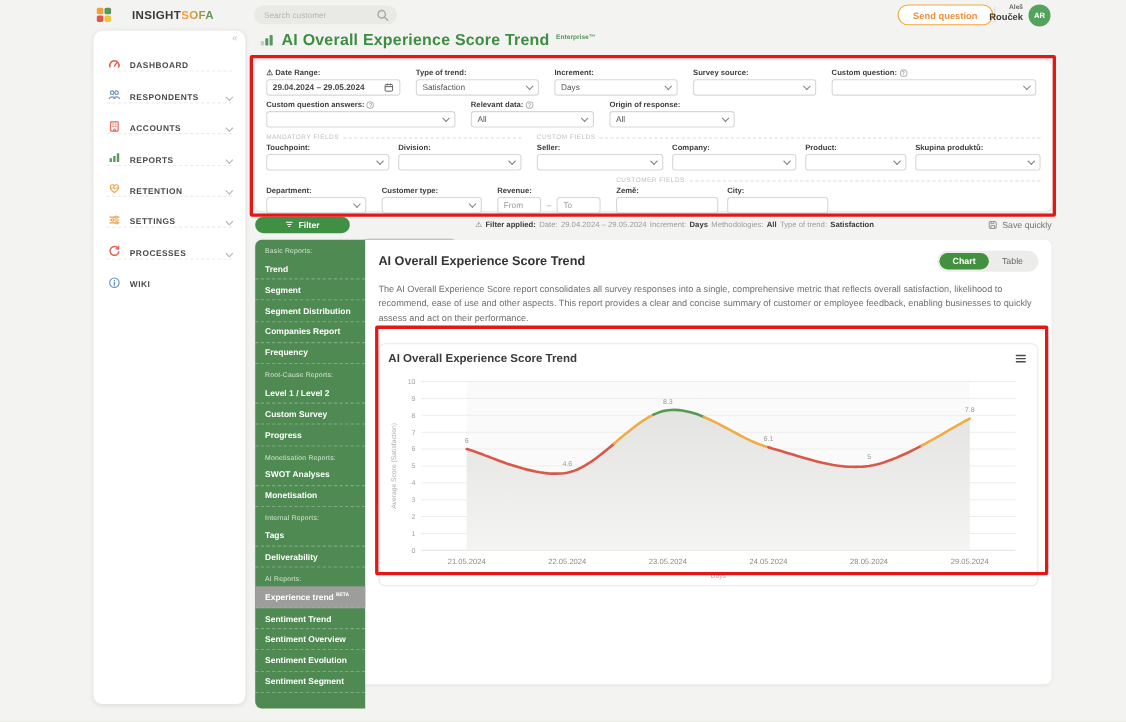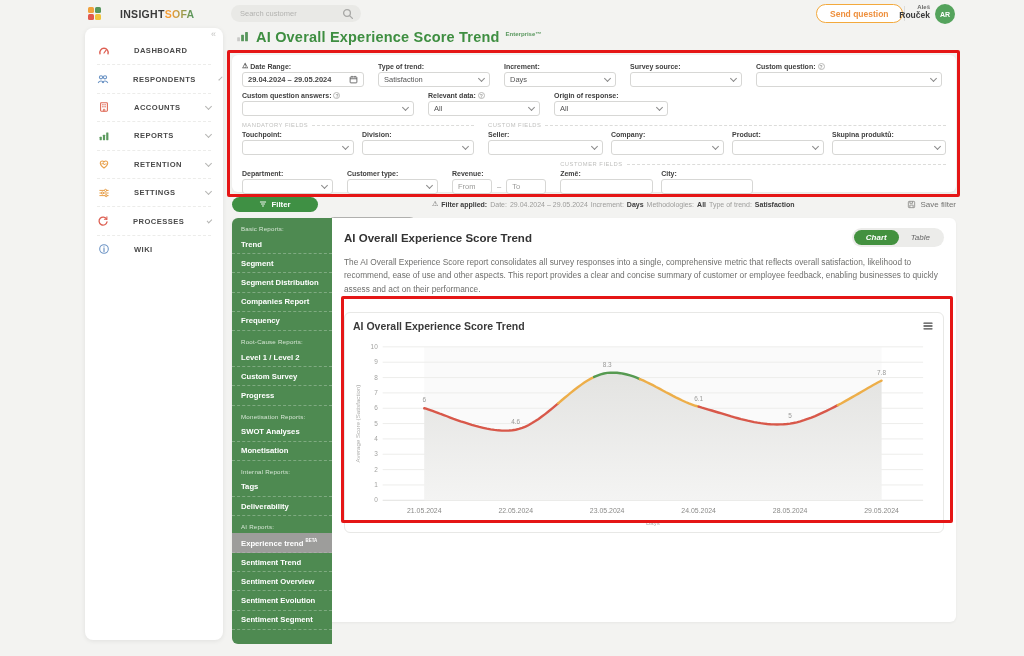--- a/index.html
+++ b/index.html
@@ -17,21 +17,21 @@
   .send-btn{position:absolute;left:816px;top:4px;height:19px;padding:0 13px;border:1.5px solid #f3a93c;border-radius:12px;background:#fff;color:#ee8f3c;font-weight:700;font-size:8.5px;display:flex;align-items:center;box-sizing:border-box;cursor:pointer;}
   .tb-divider{position:absolute;left:904px;top:6px;width:1px;height:15px;background:#dcdcda;}
   .user{position:absolute;left:878px;top:4px;width:52px;text-align:right;line-height:1.15;}
   .user .fn{font-size:6px;color:#6a6a68;font-weight:700;}
   .user .ln{font-size:8.5px;color:#3a3a3a;font-weight:700;}
   .avatar{position:absolute;left:935px;top:4px;width:20px;height:20px;border-radius:50%;background:#54a35c;color:#fff;font-size:7px;font-weight:700;display:flex;align-items:center;justify-content:center;}
   
   .sidebar{position:absolute;left:85px;top:28px;width:138px;height:612px;background:#fff;border-radius:8px;box-shadow:0 1px 5px rgba(0,0,0,.08);}
   .collapse{position:absolute;right:7px;top:1px;color:#c4c4c2;font-size:9px;cursor:pointer;}
   .side-items{padding-top:9px;}
-  .side-item{display:flex;align-items:center;gap:24px;height:27.4px;margin:0 12px;border-bottom:1px dashed #ececea;font-size:7.6px;font-weight:700;letter-spacing:.45px;color:#4a4a4a;cursor:pointer;}
+  .side-item{display:flex;align-items:flex-end;gap:8px;height:27.4px;margin:0 12px;border-bottom:1px dashed #ececea;font-size:7.6px;font-weight:700;letter-spacing:.45px;color:#4a4a4a;cursor:pointer;}
   .side-item:last-child{border-bottom:0;}
   .mi-wrap{width:13px;height:13px;display:flex;align-items:center;justify-content:center;}
   .mi{width:12px;height:12px;}
   .chev-side{width:4px;height:4px;border-right:1.2px solid #b5b5b3;border-bottom:1.2px solid #b5b5b3;transform:rotate(45deg);margin-left:auto;margin-bottom:2px;}
   
   .page-title{position:absolute;left:236px;top:29px;display:flex;align-items:flex-start;gap:6px;}
   .page-title .t{font-size:14.5px;font-weight:800;color:#3e8e41;letter-spacing:.2px;}
   .page-title .badge{font-size:6px;font-weight:700;color:#57965c;margin-top:2px;}
   
   .filter-card{position:absolute;left:232px;top:55px;width:724px;height:137px;background:#fff;border-radius:6px;box-shadow:0 1px 3px rgba(0,0,0,.05);padding:7px 10px;box-sizing:border-box;}
@@ -65,21 +65,21 @@
   
   .report-card{position:absolute;left:232px;top:218px;width:724px;height:404px;background:#fff;border-radius:6px;box-shadow:0 1px 3px rgba(0,0,0,.05);}
   .report-nav{position:absolute;left:0;top:0;width:100px;background:#4e8a51;border-radius:6px 0 0 6px;padding-bottom:14px;box-sizing:border-box;}
   .nav-sec{padding:7px 9px 3px;font-size:6.2px;color:#d6e6d5;letter-spacing:.2px;}
   .nav-item{padding:4.6px 9px;font-size:7.7px;font-weight:700;color:#fff;border-bottom:1px dashed rgba(255,255,255,.28);cursor:pointer;white-space:nowrap;}
   .nav-item.active{background:#9d9d9b;border-bottom-color:rgba(255,255,255,.15);}
   .beta{font-size:4.5px;vertical-align:super;margin-left:2px;}
   .report-main{position:absolute;left:100px;top:0;right:0;padding:10px 12px;}
   .report-head{display:flex;align-items:center;}
   .report-head h2{margin:0;font-size:11.5px;font-weight:800;color:#333;}
-  .toggle{margin-left:auto;background:#ececea;border-radius:11px;padding:2px;display:flex;font-style:italic;}
+  .toggle{margin-left:auto;background:#ececea;border-radius:11px;padding:2px;display:flex;}
   .tg{padding:3px 12px;border-radius:9px;font-size:8px;color:#666;cursor:pointer;}
   .tg.active{background:#43913f;color:#fff;font-weight:700;}
   .desc{margin-top:9px;font-size:8.3px;line-height:1.6;color:#6f6f6d;}
   .chart-card{margin-top:16px;border:1px solid #e8e8e6;border-radius:6px;padding:7px 8px 4px;position:relative;}
   .chart-title{font-size:10.5px;font-weight:800;color:#3a3a3a;}
   .menu-icon{position:absolute;right:9px;top:7px;cursor:pointer;display:flex;}
   #trend-svg{display:block;width:100%;height:auto;margin-top:2px;}
   #trend-svg text{font-family:"Liberation Sans",sans-serif;}
   .ytick{font-size:6.5px;fill:#a3a3a1;text-anchor:end;}
   .xtick{font-size:7px;fill:#8a8a88;text-anchor:middle;}
@@ -449,21 +449,21 @@
       <span>Methodologies:</span>
       <span class="b">All</span>
       <span>Type of trend:</span>
       <span class="b">Satisfaction</span>
     </div>
     <div class="save">
       <svg width="9" height="9" viewBox="0 0 12 12">
           <rect x="1.8" y="1.8" width="8.4" height="8.4" rx="1" fill="none" stroke="#8a8a88" stroke-width="1.1"></rect>
           <path d="M3.8 1.8v2.6h3.6V1.8M3.8 10.2V6.8h4.4v3.4" fill="none" stroke="#8a8a88" stroke-width="1.1"></path>
         </svg>
-      <span>Save filter</span>
+      <span>Save quickly</span>
     </div>
   </div>
 
   <div class="report-card">
     <div class="report-nav" id="report-nav">
         <div class="nav-sec">Basic Reports:</div>
         <div class="nav-item">Trend</div>
         <div class="nav-item">Segment</div>
         <div class="nav-item">Segment Distribution</div>
         <div class="nav-item">Companies Report</div>

